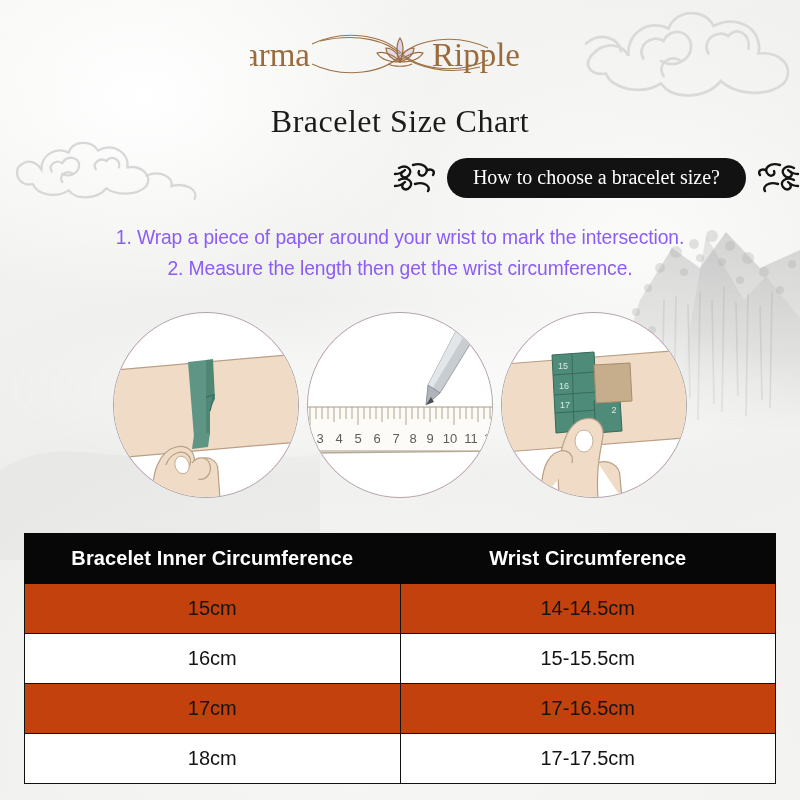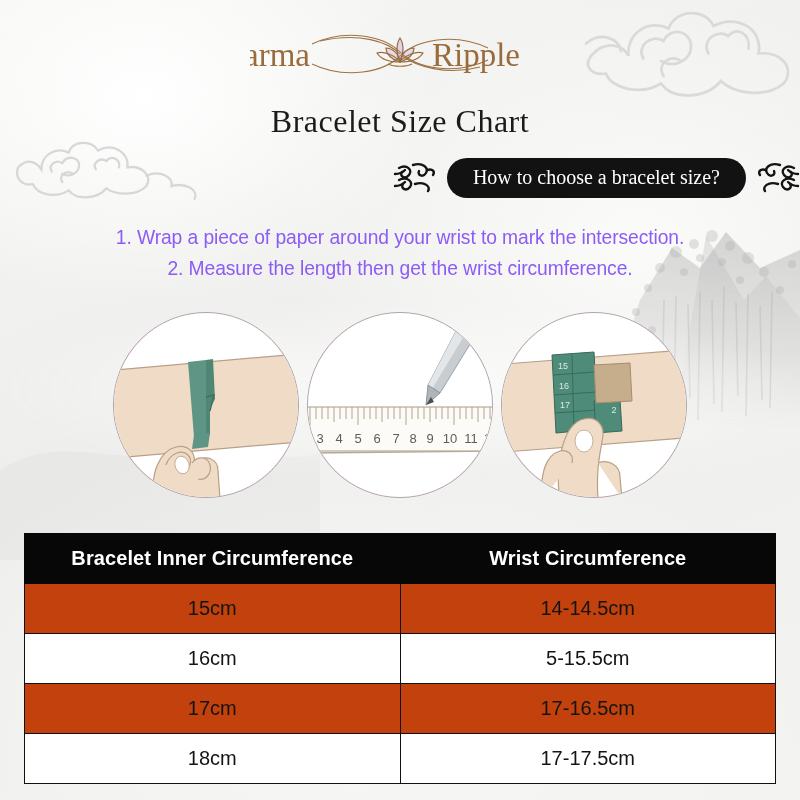--- a/index.html
+++ b/index.html
@@ -442,21 +442,21 @@
         <th>Wrist Circumference</th>
       </tr>
     </thead>
     <tbody>
       <tr class="odd">
         <td>15cm</td>
         <td>14-14.5cm</td>
       </tr>
       <tr class="even">
         <td>16cm</td>
-        <td>5-15.5cm</td>
+        <td>15-15.5cm</td>
       </tr>
       <tr class="odd">
         <td>17cm</td>
         <td>17-16.5cm</td>
       </tr>
       <tr class="even">
         <td>18cm</td>
         <td>17-17.5cm</td>
       </tr>
     </tbody>

